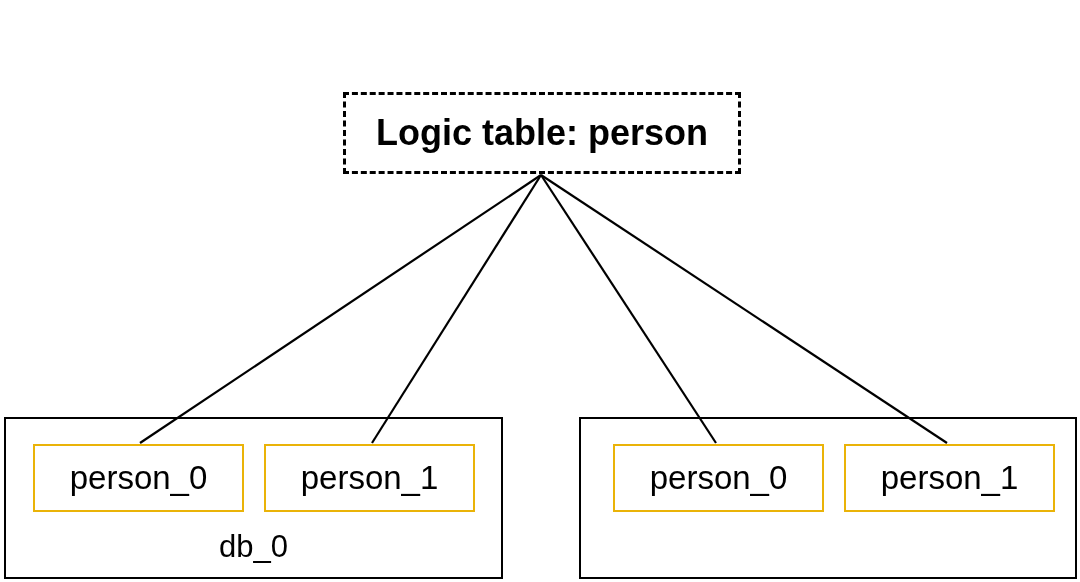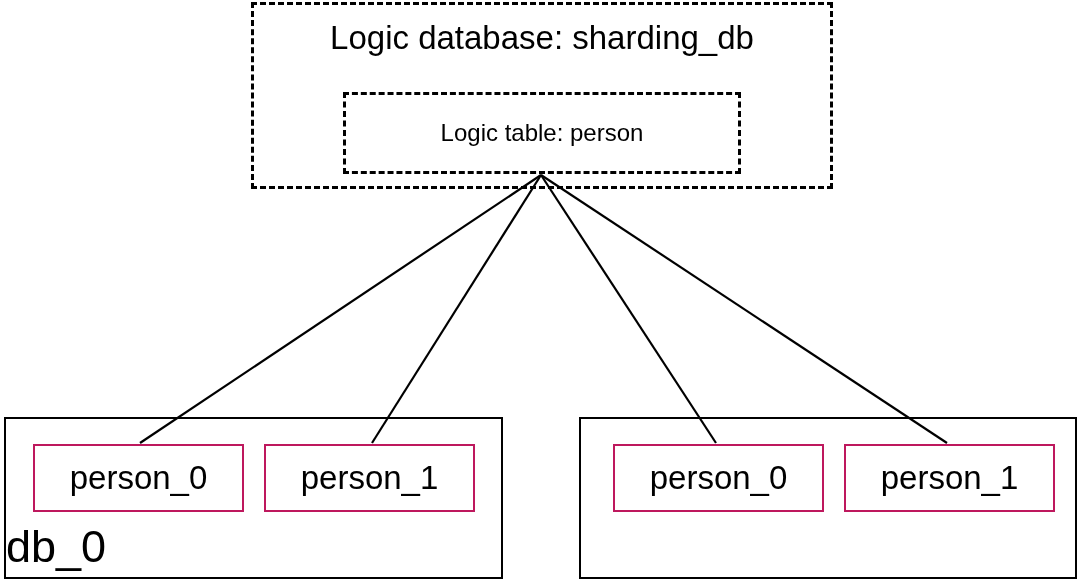--- a/index.html
+++ b/index.html
@@ -53,23 +53,24 @@
     top: 92px;
     width: 398px;
     height: 82px;
   }
   #logic-table-label {
     position: absolute;
     left: 0;
     right: 0;
     top: 18px;
     text-align: center;
-    font-size: 24px;
+    font-size: 36px;
     line-height: 40px;
     white-space: nowrap;
+    font-weight: bold;
   }
 
   
   #connectors {
     position: absolute;
     left: 0;
     top: 0;
     width: 1080px;
     height: 582px;
     pointer-events: none;
@@ -91,31 +92,31 @@
     left: 579px;
     top: 417px;
     width: 498px;
     height: 162px;
   }
   .db-label {
     position: absolute;
     left: 0;
     right: 0;
     bottom: 10px;
-    text-align: left;
-    font-size: 45px;
+    text-align: center;
+    font-size: 31px;
     line-height: 40px;
     white-space: nowrap;
   }
 
   
   .table-box {
     position: absolute;
     box-sizing: border-box;
-    border: 2px solid #be185d;
+    border: 2px solid #eab308;
     top: 25px;
     width: 211px;
     height: 68px;
     display: flex;
     align-items: center;
     justify-content: center;
   }
   .table-box .table-label {
     font-size: 33px;
     line-height: 38px;
@@ -131,23 +132,20 @@
 
 <div id="canvas">
 
   <svg id="connectors" viewBox="0 0 1080 582" width="1080" height="582" xmlns="http://www.w3.org/2000/svg">
     <line x1="541" y1="175" x2="140" y2="443" stroke="#000000" stroke-width="2.2"></line>
     <line x1="541" y1="175" x2="372" y2="443" stroke="#000000" stroke-width="2.2"></line>
     <line x1="541" y1="175" x2="716" y2="443" stroke="#000000" stroke-width="2.2"></line>
     <line x1="541" y1="175" x2="947" y2="443" stroke="#000000" stroke-width="2.2"></line>
   </svg>
 
-  <div id="logic-db" class="box dashed-box">
-    <div id="logic-db-label">Logic database: sharding_db</div>
-  </div>
 
   <div id="logic-table" class="box dashed-box">
     <div id="logic-table-label">Logic table: person</div>
   </div>
 
   <div id="db-0" class="db-container">
     <div id="db0-table-0" class="table-box">
       <span class="table-label">person_0</span>
     </div>
     <div id="db0-table-1" class="table-box">

